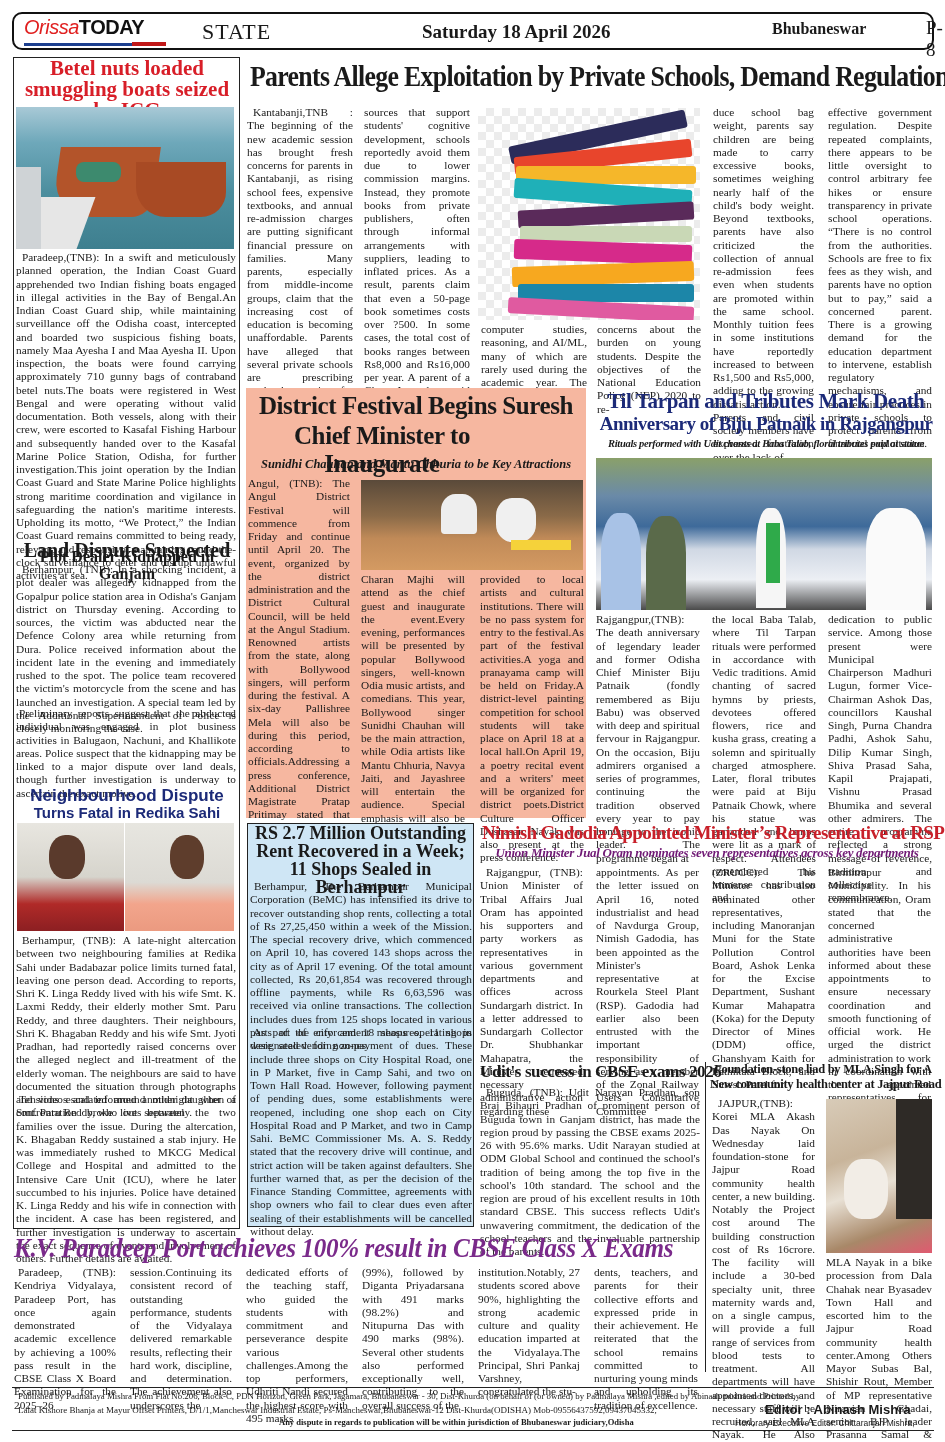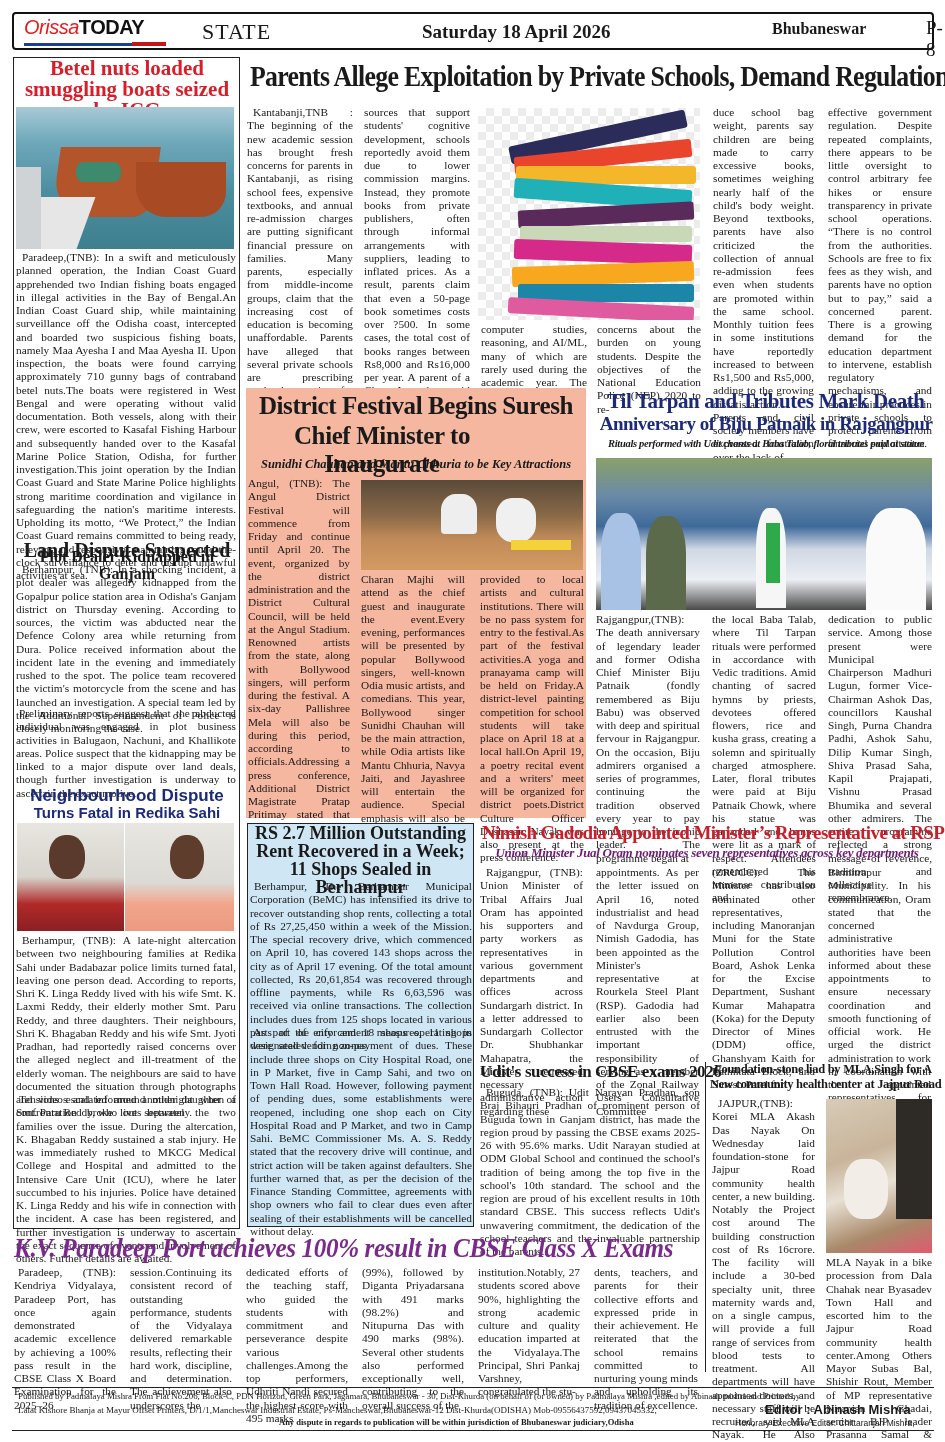--- a/index.html
+++ b/index.html
@@ -1,19 +1,19 @@
 <!DOCTYPE html>
 <html><head>
 <meta charset="utf-8">
 <style>
 *{box-sizing:border-box;margin:0;padding:0}
 html,body{width:945px;height:1442px;background:#fff;overflow:hidden}
 body{font-family:"Liberation Serif","DejaVu Serif",serif;color:#1a1a1a;position:relative}
 .abs{position:absolute}
-.masthead{left:12px;top:12px;width:922px;height:38px;border:2px solid #111;border-radius:4px;display:flex;align-items:center}
+.masthead{left:12px;top:12px;width:922px;height:38px;border:2px solid #111;border-radius:10px;display:flex;align-items:center}
 .logo{position:absolute;left:10px;top:2px;font-family:"Liberation Sans",sans-serif;font-size:20px;font-weight:bold;letter-spacing:-0.5px}
 .logo .o{color:#e02020;font-style:italic;font-weight:normal}
 .logo .t{color:#111}
 .logo-bar{position:absolute;left:10px;top:29px;width:140px;height:3px;background:#1c3f8f}
 .logo-bar-red{position:absolute;left:118px;top:28px;width:34px;height:4px;background:#c01818}
 .section{position:absolute;left:188px;top:5px;font-size:22px;font-weight:normal;letter-spacing:1px}
 .date{position:absolute;left:408px;top:7px;font-size:19px;font-weight:bold}
 .city{position:absolute;left:758px;top:6px;font-size:16px;font-weight:bold}
 .pageno{position:absolute;left:912px;top:3px;font-size:19px}
 p.body{font-size:11.3px;line-height:13.25px;text-align:justify;hyphens:auto}

